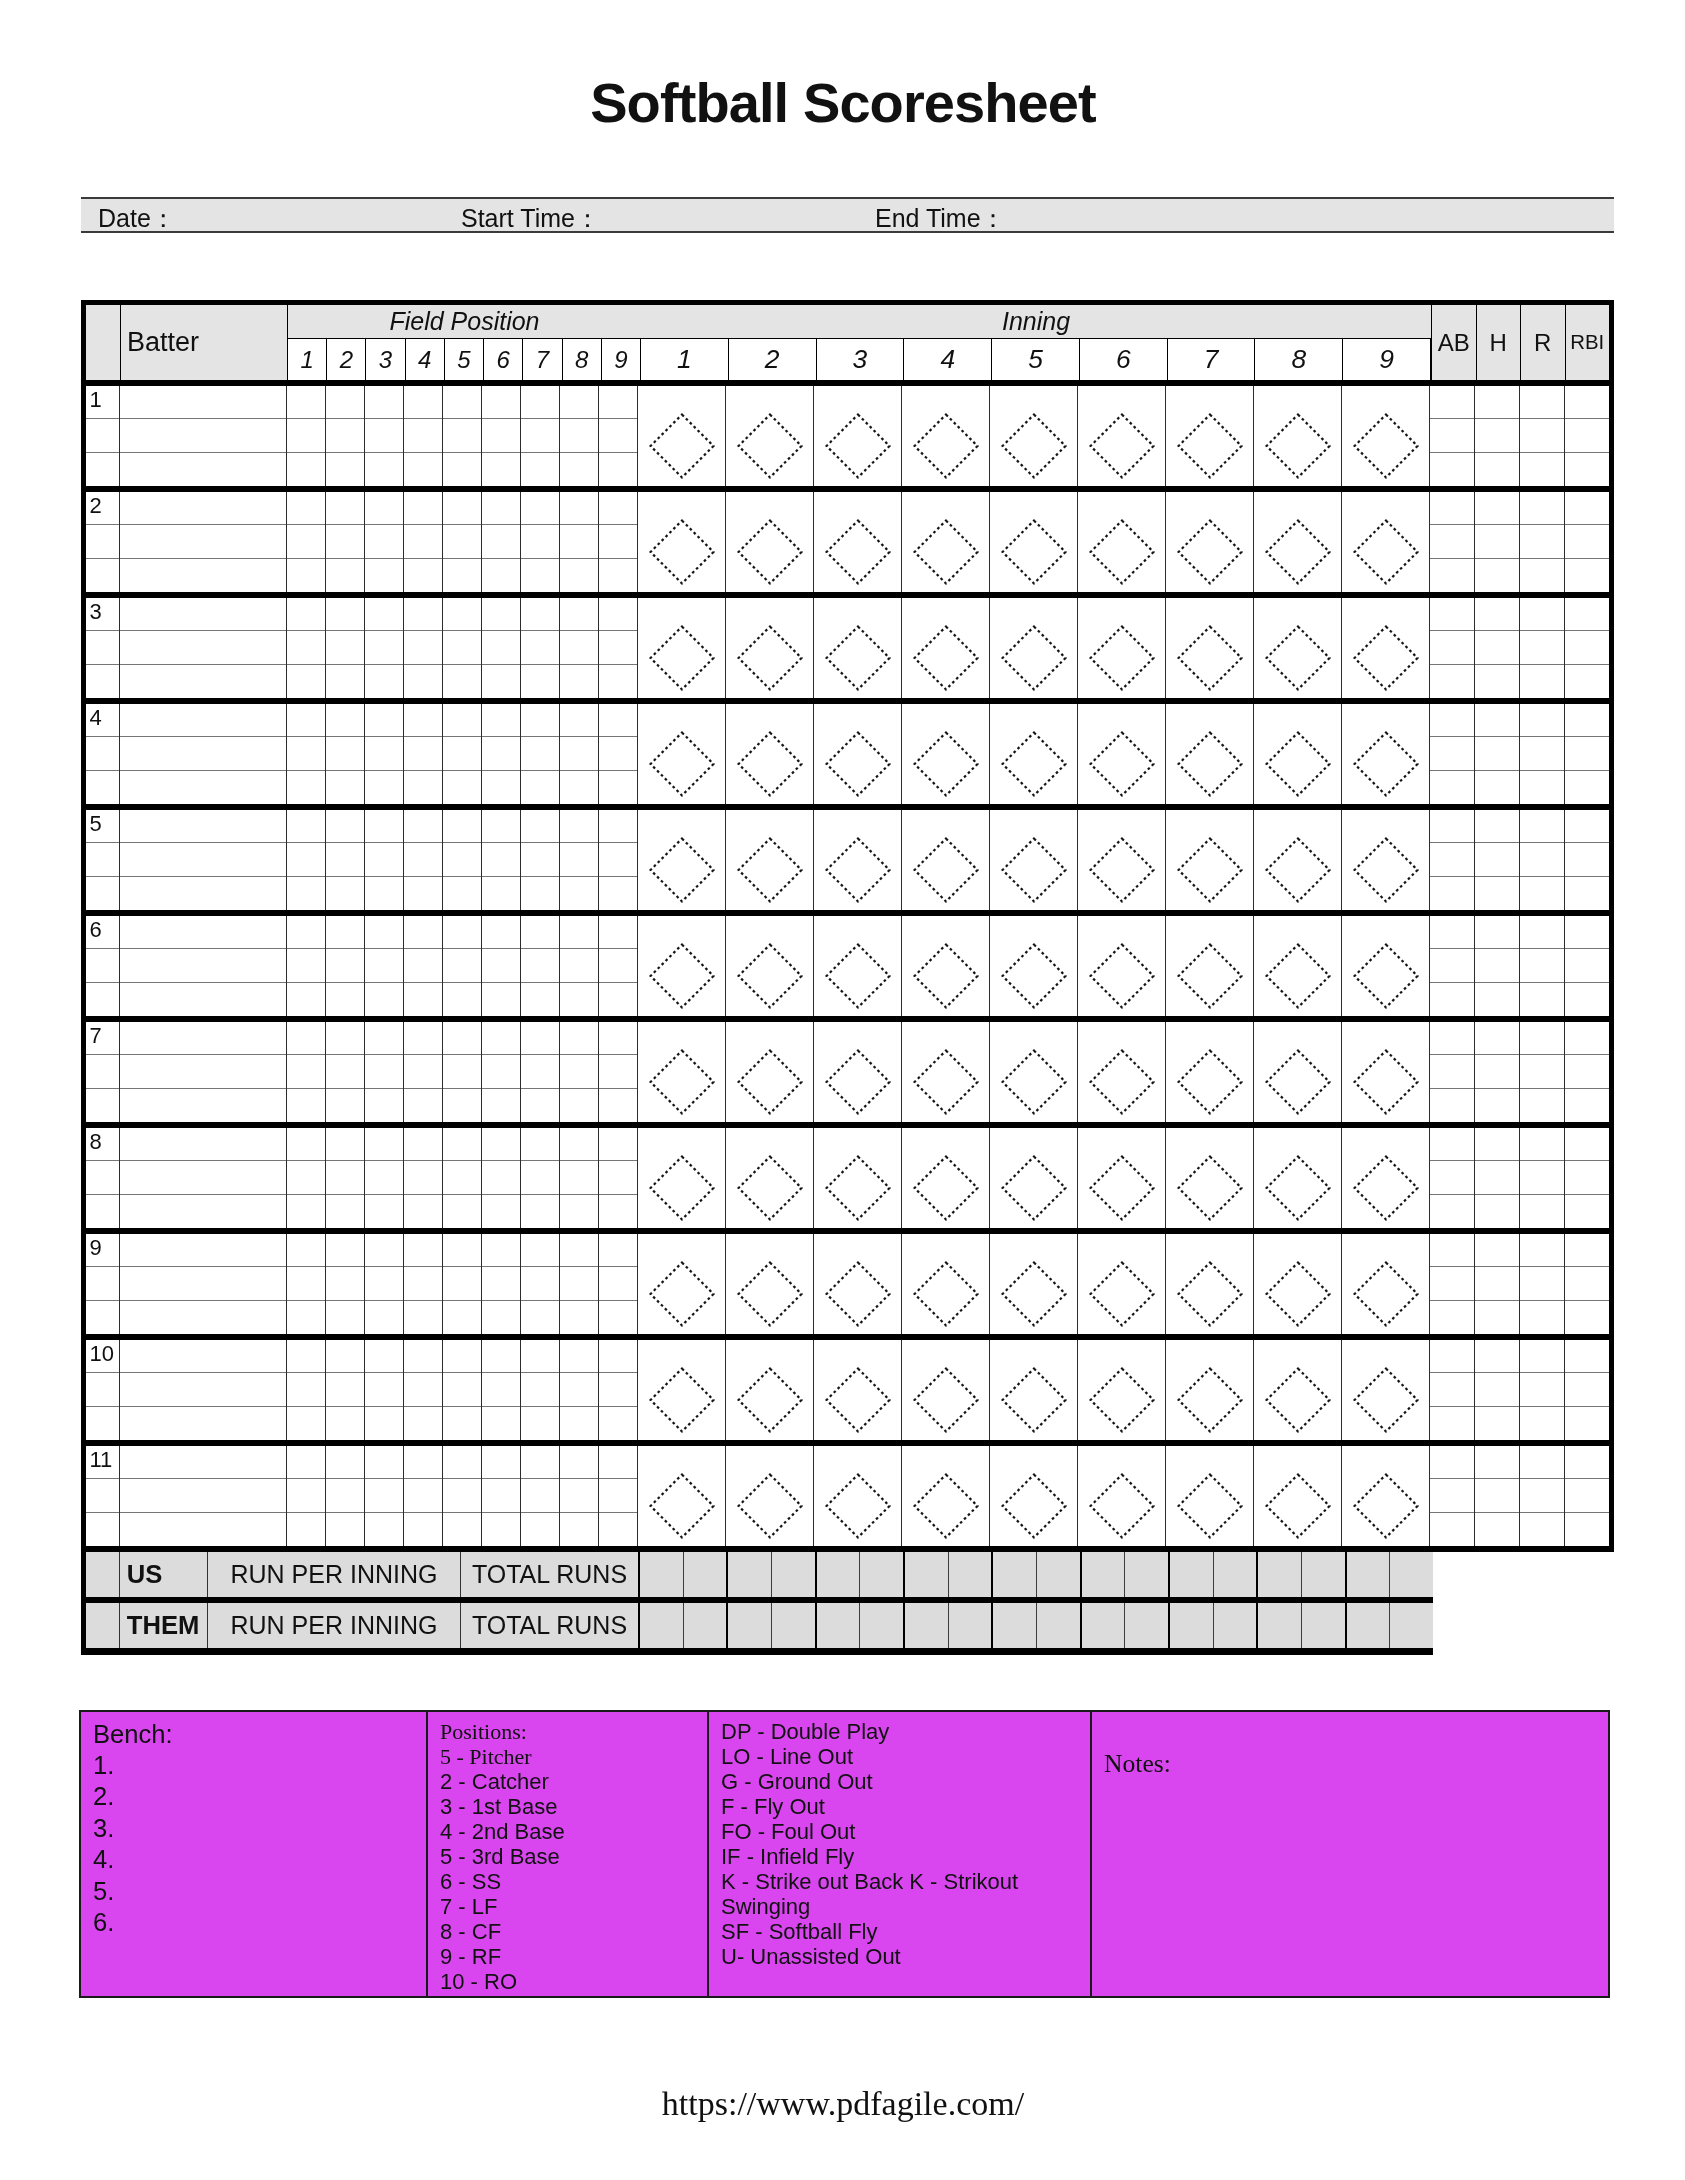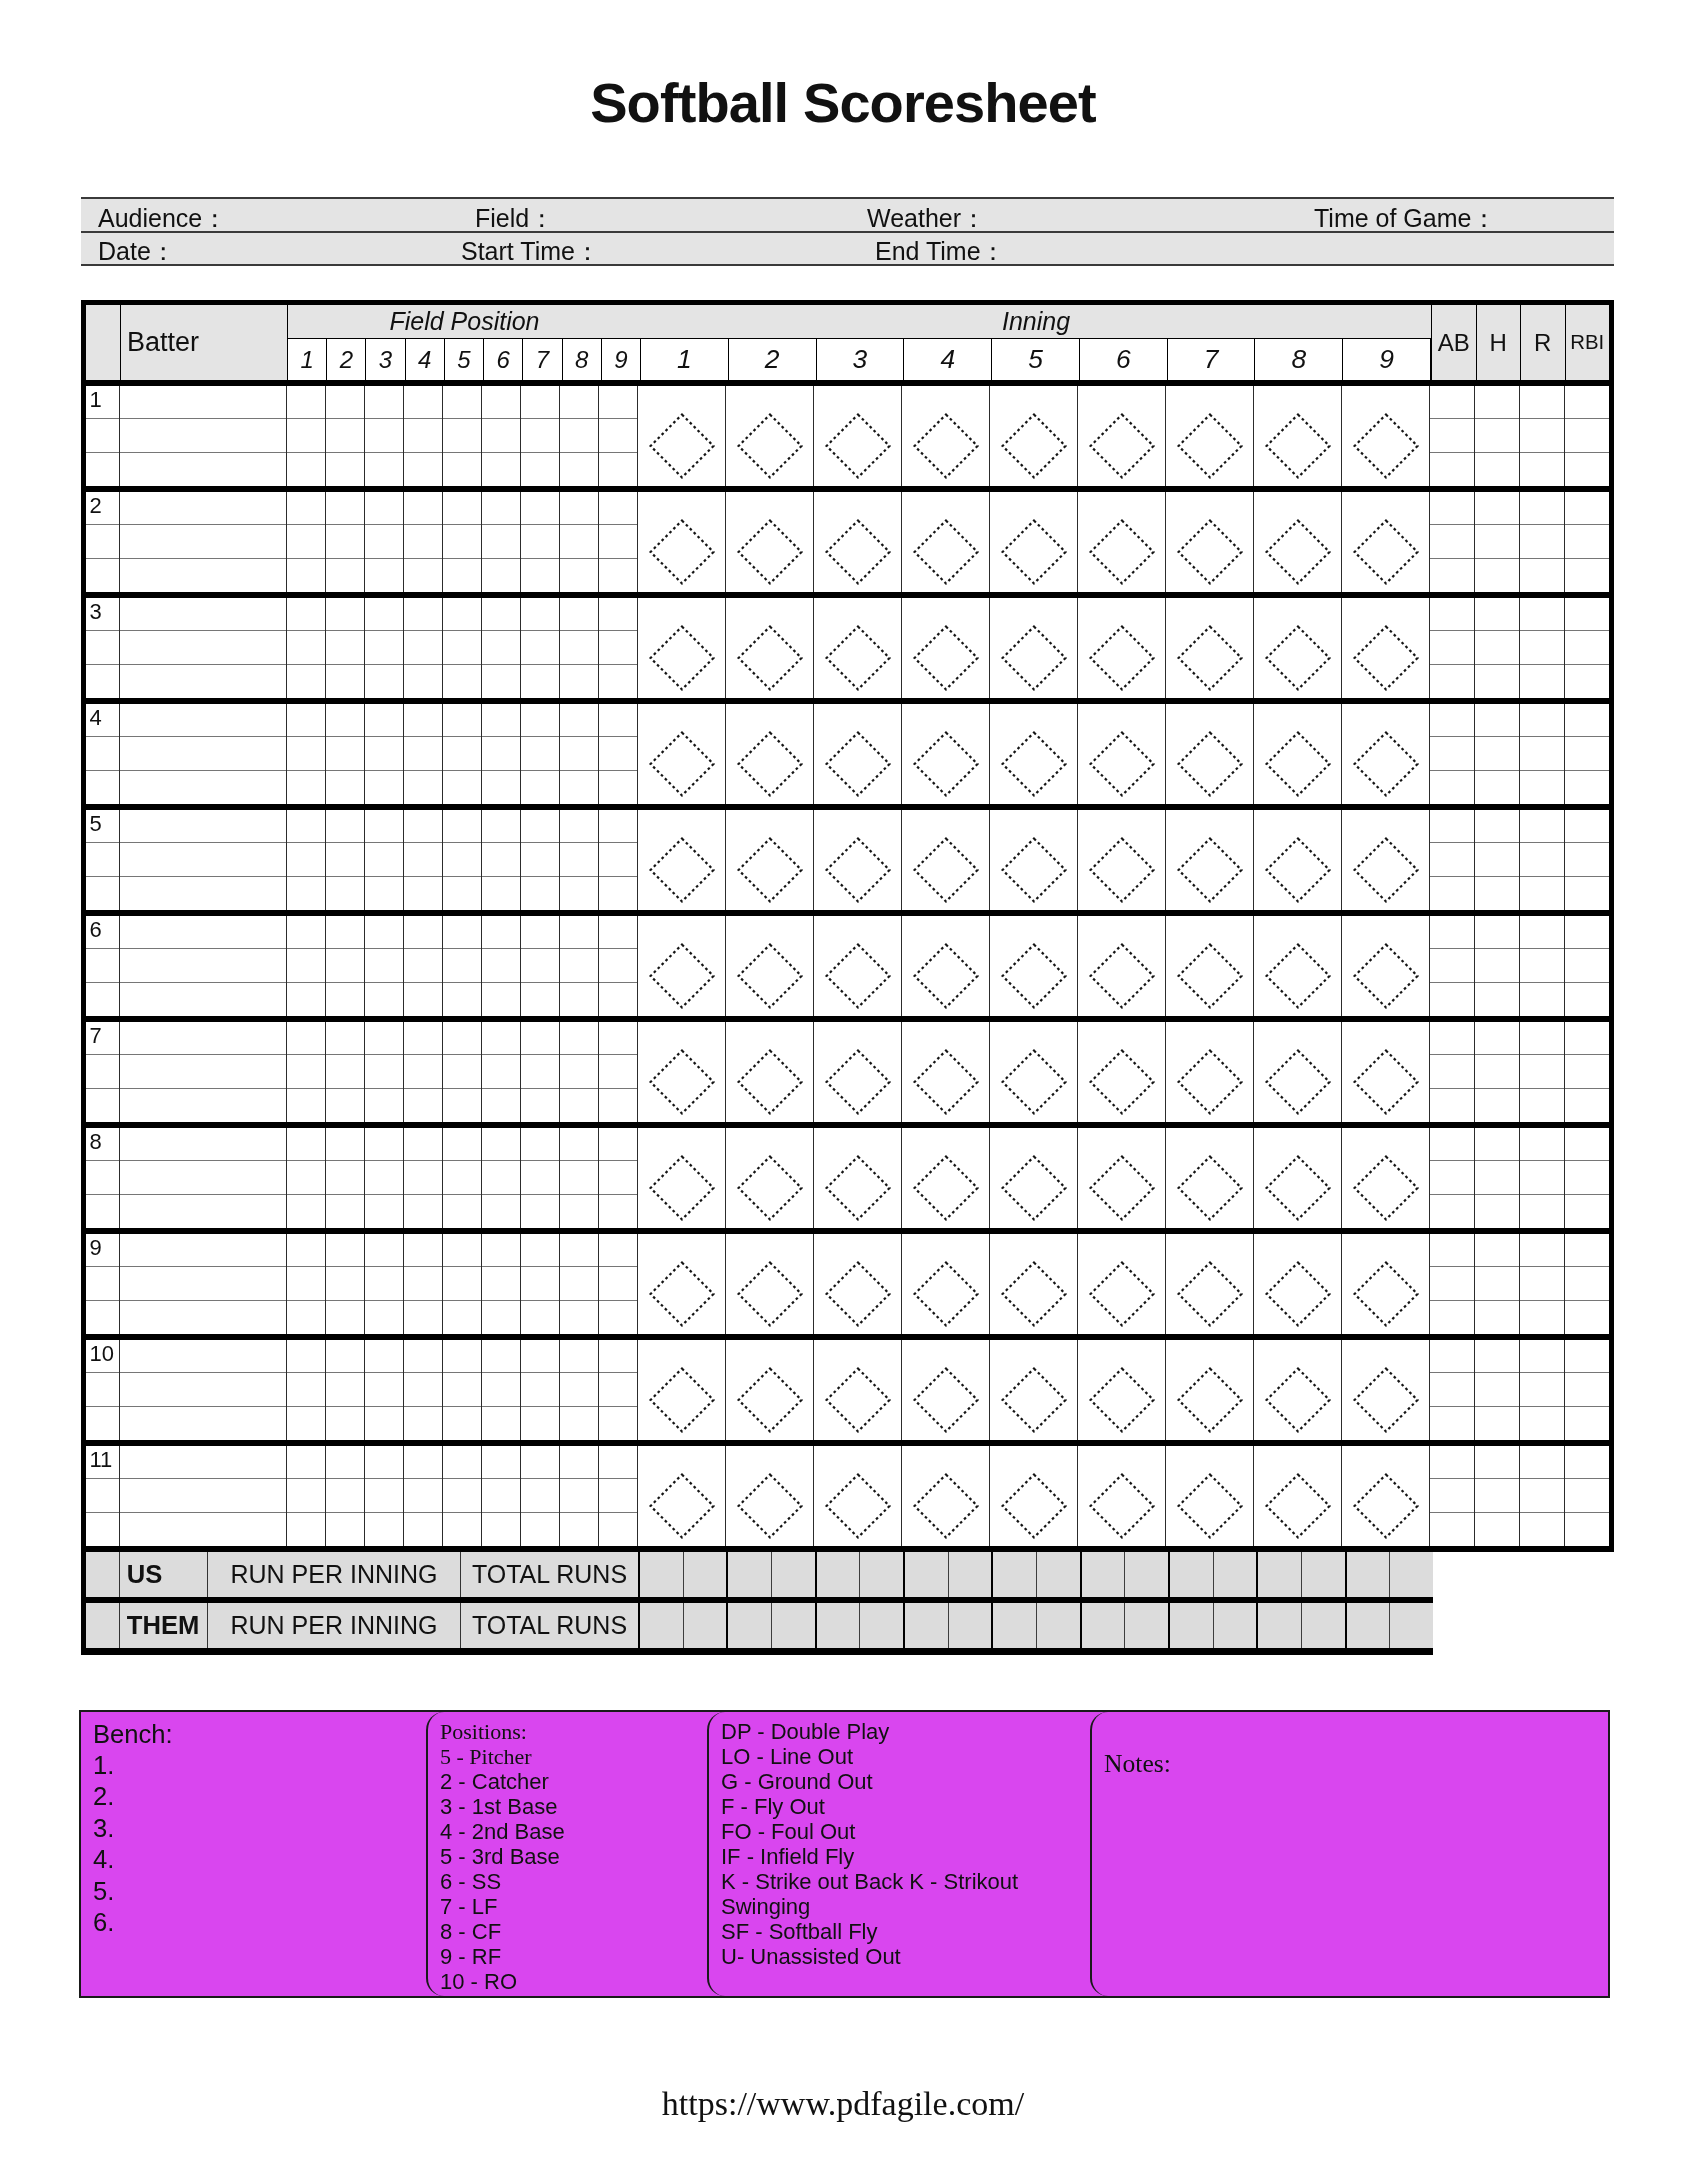--- a/index.html
+++ b/index.html
@@ -68,21 +68,21 @@
   .t-cells{flex:1;display:flex;}
   .t-cell{flex:1;border-left:1.4px solid #3d3d3d;box-sizing:border-box;}
   .t-cell.inn-b{border-left:2.2px solid #000;}
   .t-divider{width:1352px;height:6px;background:#000;box-sizing:border-box;}
   .t-bottom{width:1352px;height:6.8px;background:#000;box-sizing:border-box;}
 
   
   #legend{position:absolute;left:79px;top:1710px;width:1531px;height:288px;
           border:2.6px solid #1a1a1a;box-sizing:border-box;display:flex;background:#d946ef;}
   .lcol{box-sizing:border-box;padding:6.8px 12px;overflow:hidden;}
-  .lcol + .lcol{border-left:2.6px solid #1a1a1a;border-radius:18px;}
+  .lcol + .lcol{border-left:2.6px solid #1a1a1a;}
   .lcol.bench{width:345px;}
   .lcol.positions{width:281px;}
   .lcol.abbrev{width:383px;}
   .lcol.notes{flex:1;}
   .l-head{font-size:25.6px;line-height:31px;}
   .serif{font-family:"Liberation Serif", serif;}
   .bench-item{font-size:25.6px;line-height:31.5px;}
   .pos-item,.ab-item{font-size:22px;line-height:25px;}
   .notes-head{font-size:25.6px;line-height:31px;margin-top:29px;}
 
@@ -91,26 +91,20 @@
               font-family:"Liberation Serif", serif;font-size:34px;}
 </style>
 </head>
 <body>
 
 <div id="page">
 
   <h1 class="page-title">Softball Scoresheet</h1>
 
   <div id="info-band">
-    <div class="info-row">
-      <span class="info-label" style="left:17px">Audience：</span>
-      <span class="info-label" style="left:394px">Field：</span>
-      <span class="info-label" style="left:786px">Weather：</span>
-      <span class="info-label" style="left:1233px">Time of Game：</span>
-    </div>
     <div class="info-row">
       <span class="info-label" style="left:17px">Date：</span>
       <span class="info-label" style="left:380px">Start Time：</span>
       <span class="info-label" style="left:794px">End Time：</span>
     </div>
   </div>
 
   <div id="score-table">
     <div class="upper">
       <div class="thead">

